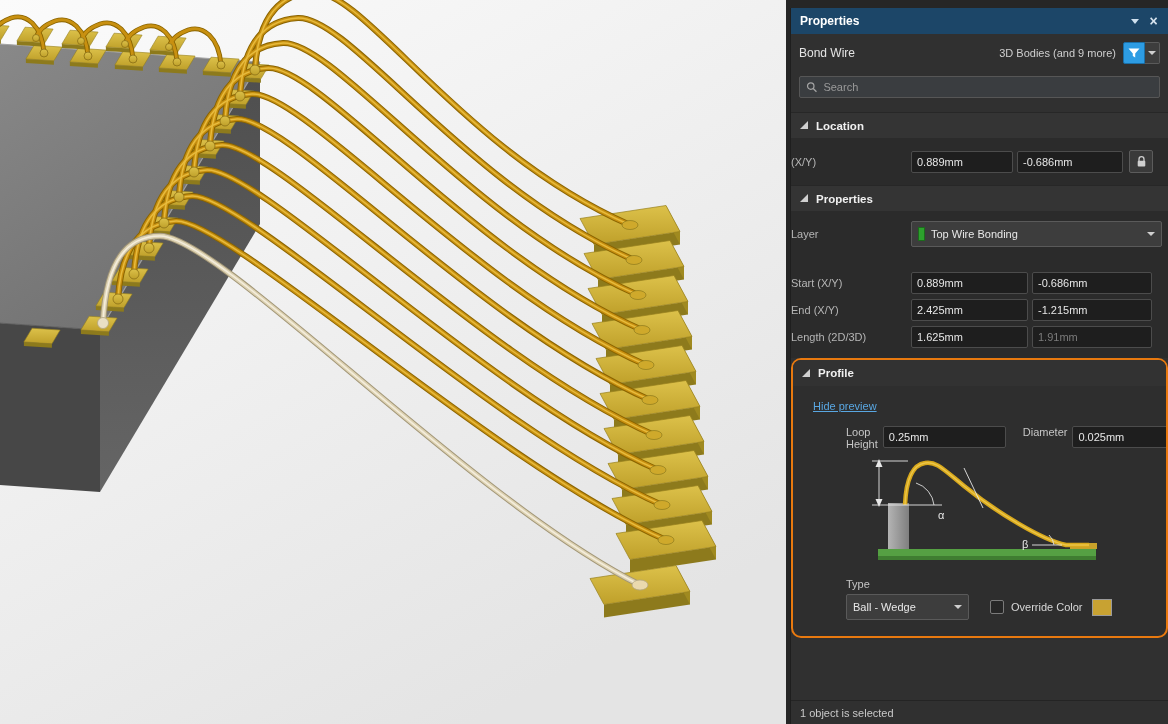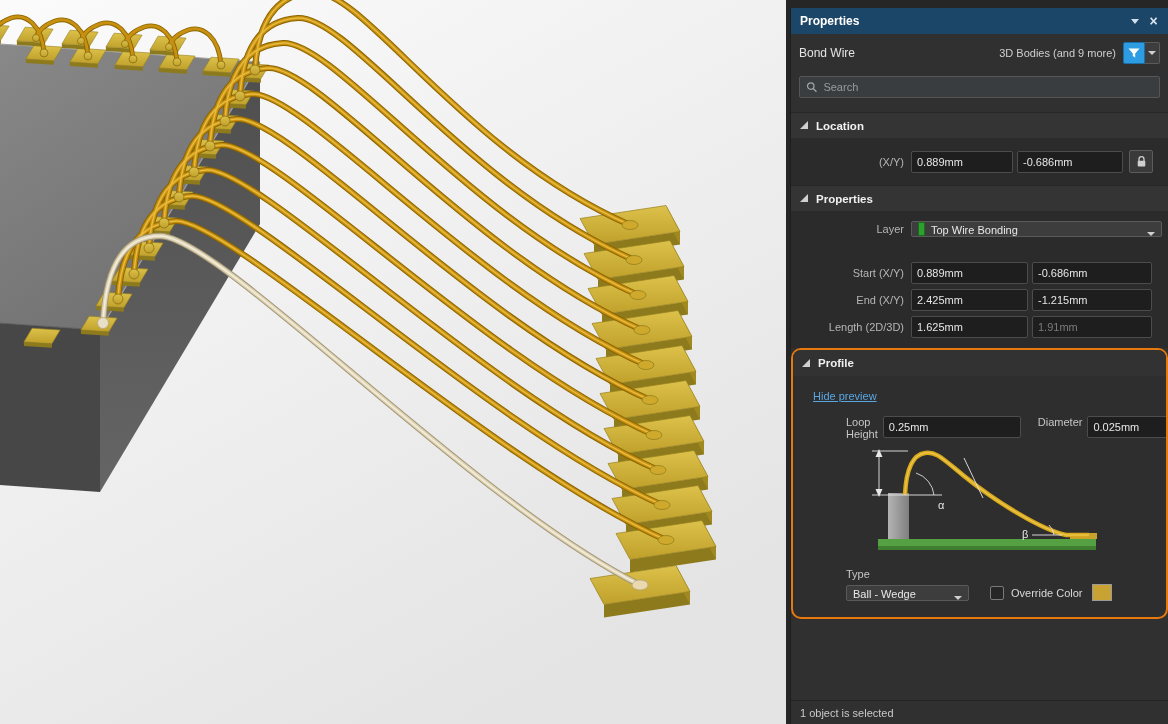--- a/index.html
+++ b/index.html
@@ -31,48 +31,48 @@
                  display:flex; align-items:center; padding:0 6px; gap:6px; flex:none; }
   .search-wrap input { background:transparent; border:none; outline:none; color:#dddddd; font-size:11px; width:100%; }
   .search-wrap input::placeholder { color:#9a9a9a; }
 
   .sec-h { height:26px; display:flex; align-items:center; gap:7px; padding:0 9px; background:#343434;
            border-top:1px solid #272727; cursor:pointer; flex:none; }
   .sec-title { color:#f0f0f0; font-size:11.5px; font-weight:bold; }
 
   .sec-content { background:#2b2b2b; flex:none; }
   .loc-content { padding:12px 0; display:flex; align-items:center; }
-  .row-label { width:120px; text-align:right; color:#b5b5b5; font-size:11px; padding-right:7px; flex:none; }
+  .row-label { width:120px; text-align:left; color:#b5b5b5; font-size:11px; padding-right:7px; flex:none; }
   .inp { height:22px; background:#1e1e1e; border:1px solid #4c4c4c; border-radius:2px; color:#e6e6e6;
          font-size:11px; padding:0 5px; outline:none; font-family:"Liberation Sans",sans-serif; }
   .inp.dim { color:#7b7b7b; }
   .loc-content .inp.a { width:102px; margin-right:4px; } .loc-content .inp.b { width:106px; }
   .lock-btn { width:24px; height:23px; margin-left:6px; background:#3a3a3a; border:1px solid #5c5c5c; border-radius:2px;
               display:flex; align-items:center; justify-content:center; cursor:pointer; flex:none; }
 
   .props-content { padding:10px 0; }
   .prop-row { display:flex; align-items:center; margin-top:5px; padding-right:6px; }
   .prop-row:first-child { margin-top:0; }
   .prop-row .inp.a { width:117px; margin-right:4px; } .prop-row .inp.b { width:120px; }
   .gap20 { height:20px; }
 
-  .dropdown { height:16px; background:#3d3d3d; border:1px solid #5a5a5a; border-radius:2px; display:flex;
-              align-items:flex-end; padding:0 6px; gap:6px; cursor:pointer; }
+  .dropdown { height:26px; background:#3d3d3d; border:1px solid #5a5a5a; border-radius:2px; display:flex;
+              align-items:center; padding:0 6px; gap:6px; cursor:pointer; }
   .dropdown .dd-text { color:#e8e8e8; font-size:11px; flex:1; white-space:nowrap; overflow:hidden; }
   .layer-swatch { width:7px; height:14px; flex:none; border:1px solid #1c6b1c; }
   .layer-dd { flex:1; }
 
   .profile-box { border:2px solid #e8790f; border-radius:10px; background:#2e2e2e; flex:none; overflow:hidden; }
   .profile-box .sec-h { border-top:none; background:#323232; }
   .pf-content { padding:10px 0 16px; }
   .hide-preview { margin-left:20px; color:#59a7e2; font-size:11px; text-decoration:underline; cursor:pointer; display:inline-block; }
   .pf-grid { margin:12px 0 0 53px; display:flex; gap:17px; }
   .pf-col { display:flex; flex-direction:row; gap:5px; }
   .pf-col label { color:#c6c6c6; font-size:11px; }
-  .pf-col .inp { width:138px; } .pf-col.colb .inp { width:134px; }
+  .pf-col .inp { width:123px; } .pf-col.colb .inp { width:134px; }
   .diagram { margin:6px 0 0 53px; display:block; }
   .type-label { margin:10px 0 4px 53px; color:#c6c6c6; font-size:11px; display:block; }
   .type-row2 { margin-left:53px; display:flex; align-items:center; }
   .dropdown.small { width:123px; flex:none; }
   .chk { width:14px; height:14px; border:1px solid #7a7a7a; background:#262626; border-radius:2px; margin-left:21px; cursor:pointer; flex:none; }
   .chk-label { color:#d8d8d8; font-size:11px; margin-left:7px; }
   .swatch { width:20px; height:17px; border:1px solid #9a9a9a; margin-left:9px; cursor:pointer; flex:none; }
 
   .flex-spacer { flex:1; }
   .statusbar { height:24px; border-top:1px solid #242424; display:flex; align-items:center; padding:0 9px;

